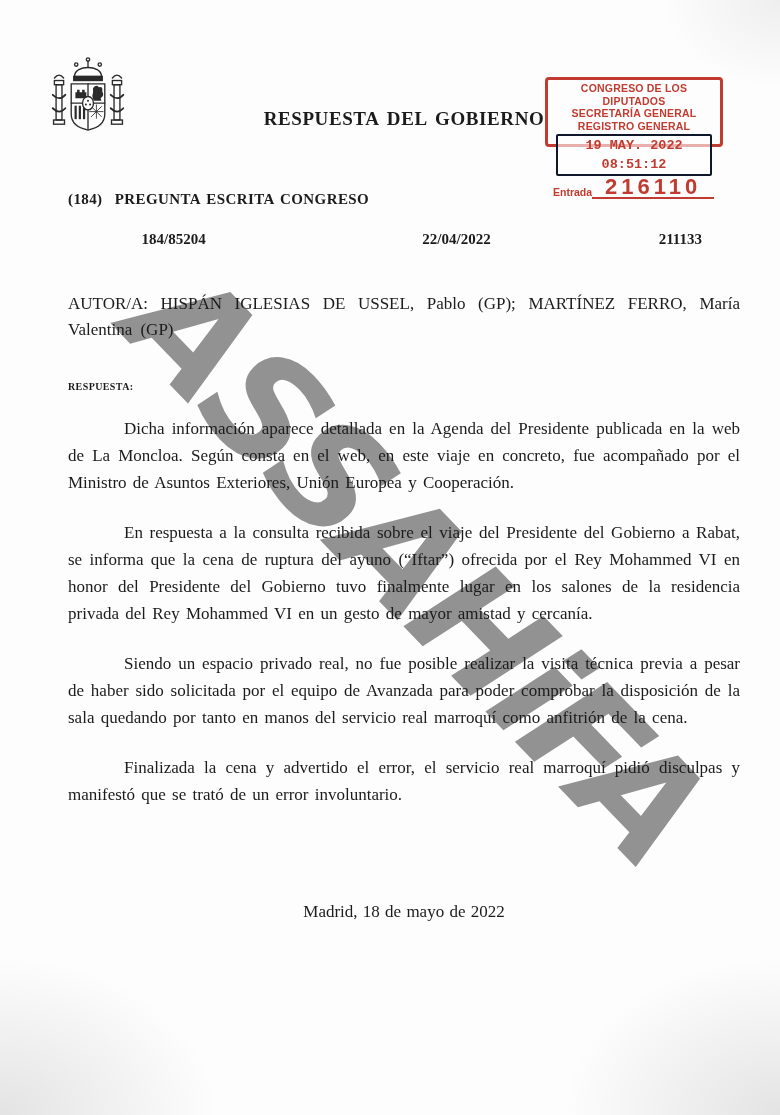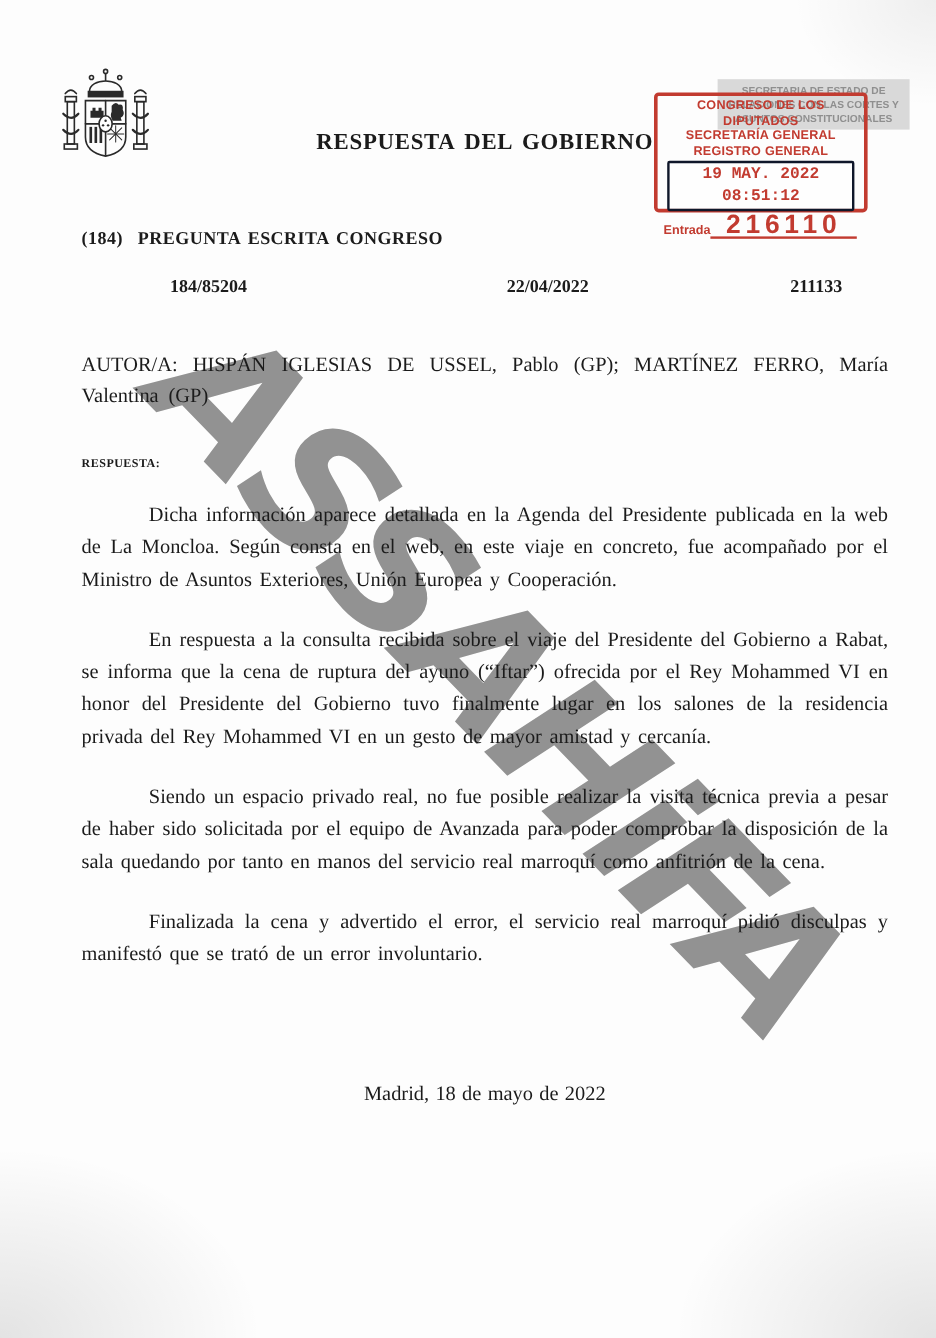--- a/index.html
+++ b/index.html
@@ -35,21 +35,21 @@
   
   .dept-box{
     position:absolute;left:598px;top:66px;width:160px;height:42px;z-index:3;
     background:#d9d9d9;
     font-family:"Liberation Sans", sans-serif;
     font-size:8.5px;font-weight:bold;line-height:12px;
     color:#8f8f8f;text-align:center;padding-top:3px;box-sizing:border-box;
     white-space:nowrap;
   }
   .stamp{
-    position:absolute;left:545px;top:77px;width:178px;height:100px;z-index:4;
+    position:absolute;left:545px;top:77px;width:178px;height:70px;z-index:4;
     border:3px solid #c23b30;border-radius:4px;box-sizing:border-box;
     font-family:"Liberation Sans", sans-serif;color:#c23b30;
   }
   .stamp-line{font-size:10.5px;font-weight:bold;text-align:center;line-height:12.5px;letter-spacing:0.2px;}
   .stamp-line.first{margin-top:2px;}
   .stamp-datebox{
     margin:2px auto 0 auto;width:152px;border:2px solid #0f172a;border-radius:2px;
     font-size:13.5px;font-weight:bold;text-align:center;line-height:19px;
     background:rgba(255,255,255,0.6);
     font-family:Liberation Mono, monospace;
@@ -144,25 +144,20 @@
         <rect x="81" y="38" width="7" height="42"></rect>
         <rect x="79" y="33" width="11" height="5"></rect>
         <rect x="78" y="80" width="13" height="5"></rect>
         <path d="M79 30 q5.5 -7 11 0"></path>
         <path d="M77 50 q8 8 15 0" stroke-width="2.2"></path>
         <path d="M77 66 q8 8 15 0" stroke-width="2.2"></path>
       </g>
     </svg>
   </div>
 
-  <div class="dept-box">
-    <div>SECRETARIA DE ESTADO DE</div>
-    <div>RELACIONES CON LAS CORTES Y</div>
-    <div>ASUNTOS CONSTITUCIONALES</div>
-  </div>
 
   <div class="stamp">
     <div class="stamp-line first">CONGRESO DE LOS DIPUTADOS</div>
     <div class="stamp-line">SECRETARÍA GENERAL</div>
     <div class="stamp-line">REGISTRO GENERAL</div>
     <div class="stamp-datebox">19 MAY. 2022 08:51:12</div>
     <div class="stamp-entry">
       <span class="entry-label">Entrada</span>
       <span class="entry-number">216110</span>
     </div>

